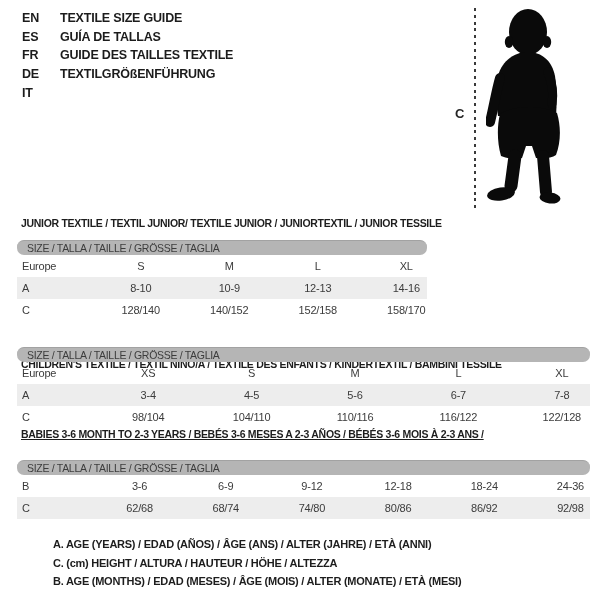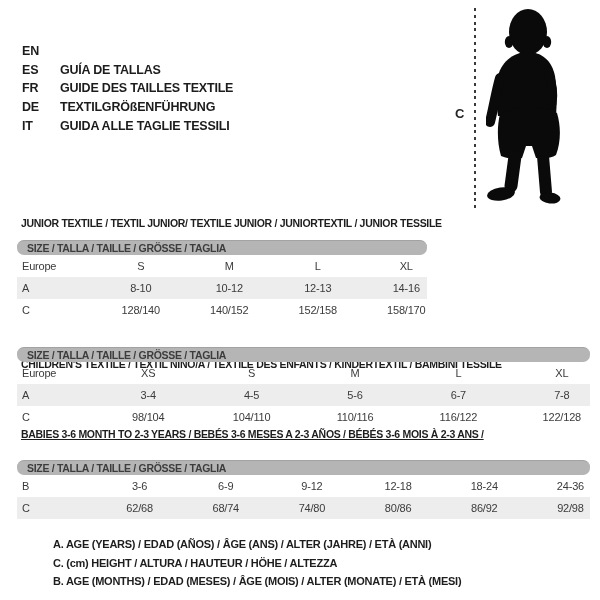--- a/index.html
+++ b/index.html
@@ -1,71 +1,71 @@
 <!DOCTYPE html>
 <html><head>
 <meta charset="utf-8">
 <style>
   html,body{margin:0;padding:0;background:#fff;}
   .canvas{
     position:relative;width:600px;height:600px;background:#ffffff;overflow:hidden;
     font-family:"Liberation Sans","DejaVu Sans",sans-serif;color:#1f1f1f;
   }
   
-  .lang-block{position:absolute;left:22px;top:9px;margin-top:33px;}
+  .lang-block{position:absolute;left:22px;top:9px;}
   .lang-row{display:flex;height:18.6px;align-items:center;}
   .lang-code{width:38px;font-weight:700;font-size:12.5px;color:#1c1c1c;letter-spacing:-0.2px;}
   .lang-text{font-weight:700;font-size:12.5px;color:#1c1c1c;letter-spacing:-0.2px;white-space:nowrap;}
   
   .dotted-line{
     position:absolute;left:474px;top:8px;width:2px;height:201px;
     background:repeating-linear-gradient(to bottom,#3a3a3a 0 3px,transparent 3px 6.8px);
   }
   .measure-label{position:absolute;left:455px;top:106px;font-size:13px;font-weight:700;color:#262626;}
   .toddler-svg{position:absolute;left:486px;top:6px;}
   
   .section-title{position:absolute;left:21px;font-size:10.5px;font-weight:700;
     letter-spacing:-0.3px;color:#1d1d1d;white-space:nowrap;line-height:15.5px;}
   
   .size-table{position:absolute;left:17px;}
   .size-bar{height:15px;background:#b5b5b5;border-top:1px solid #a2a2a2;box-sizing:border-box;
-    display:flex;align-items:center;padding-left:10px;font-size:10.5px;font-weight:700;
+    display:flex;align-items:center;padding-left:10px;font-size:10.5px;font-weight:400;
     color:#3c3c3c;letter-spacing:-0.3px;border-radius:7px;}
   .trow{display:grid;height:22px;align-items:center;font-size:11px;color:#3b3b3b;letter-spacing:-0.2px;gap:47px;}
   .trow.shaded{background:#ededed;}
   .tlabel{padding-left:5px;text-align:left;}
   .tcell{text-align:center;}
   
   .legend{position:absolute;left:21px;top:535px;line-height:18.7px;}
   .legend-row{font-size:11px;font-weight:700;letter-spacing:-0.25px;color:#1d1d1d;white-space:nowrap;margin-left:32px;}
 </style>
 </head>
 <body>
 
 <div class="canvas">
 
   <div class="lang-block">
     <div class="lang-row">
       <span class="lang-code">EN</span>
+      <span class="lang-text">TEXTILE SIZE GUIDE</span>
     </div>
     <div class="lang-row">
       <span class="lang-code">ES</span>
       <span class="lang-text">GUÍA DE TALLAS</span>
     </div>
     <div class="lang-row">
       <span class="lang-code">FR</span>
       <span class="lang-text">GUIDE DES TAILLES TEXTILE</span>
     </div>
     <div class="lang-row">
       <span class="lang-code">DE</span>
       <span class="lang-text">TEXTILGRÖßENFÜHRUNG</span>
     </div>
     <div class="lang-row">
       <span class="lang-code">IT</span>
-      <span class="lang-text">GUIDA ALLE TAGLIE TESSILI</span>
     </div>
   </div>
 
   <div class="dotted-line"></div>
   <div class="measure-label">C</div>
   <svg class="toddler-svg" width="80" height="198" viewBox="0 0 80 198">
     <g fill="#0a0a0a" stroke="none">
 
       <ellipse cx="42" cy="26" rx="19" ry="23"></ellipse>
 
@@ -95,21 +95,21 @@
         <div class="trow" style="grid-template-columns: 56px repeat(4, 1fr);">
           <div class="tlabel">Europe</div>
           <div class="tcell">S</div>
           <div class="tcell">M</div>
           <div class="tcell">L</div>
           <div class="tcell">XL</div>
         </div>
         <div class="trow shaded" style="grid-template-columns: 56px repeat(4, 1fr);">
           <div class="tlabel">A</div>
           <div class="tcell">8-10</div>
-          <div class="tcell">10-12</div>
+          <div class="tcell">10-9</div>
           <div class="tcell">12-13</div>
           <div class="tcell">14-16</div>
         </div>
         <div class="trow" style="grid-template-columns: 56px repeat(4, 1fr);">
           <div class="tlabel">C</div>
           <div class="tcell">128/140</div>
           <div class="tcell">140/152</div>
           <div class="tcell">152/158</div>
           <div class="tcell">158/170</div>
         </div>

